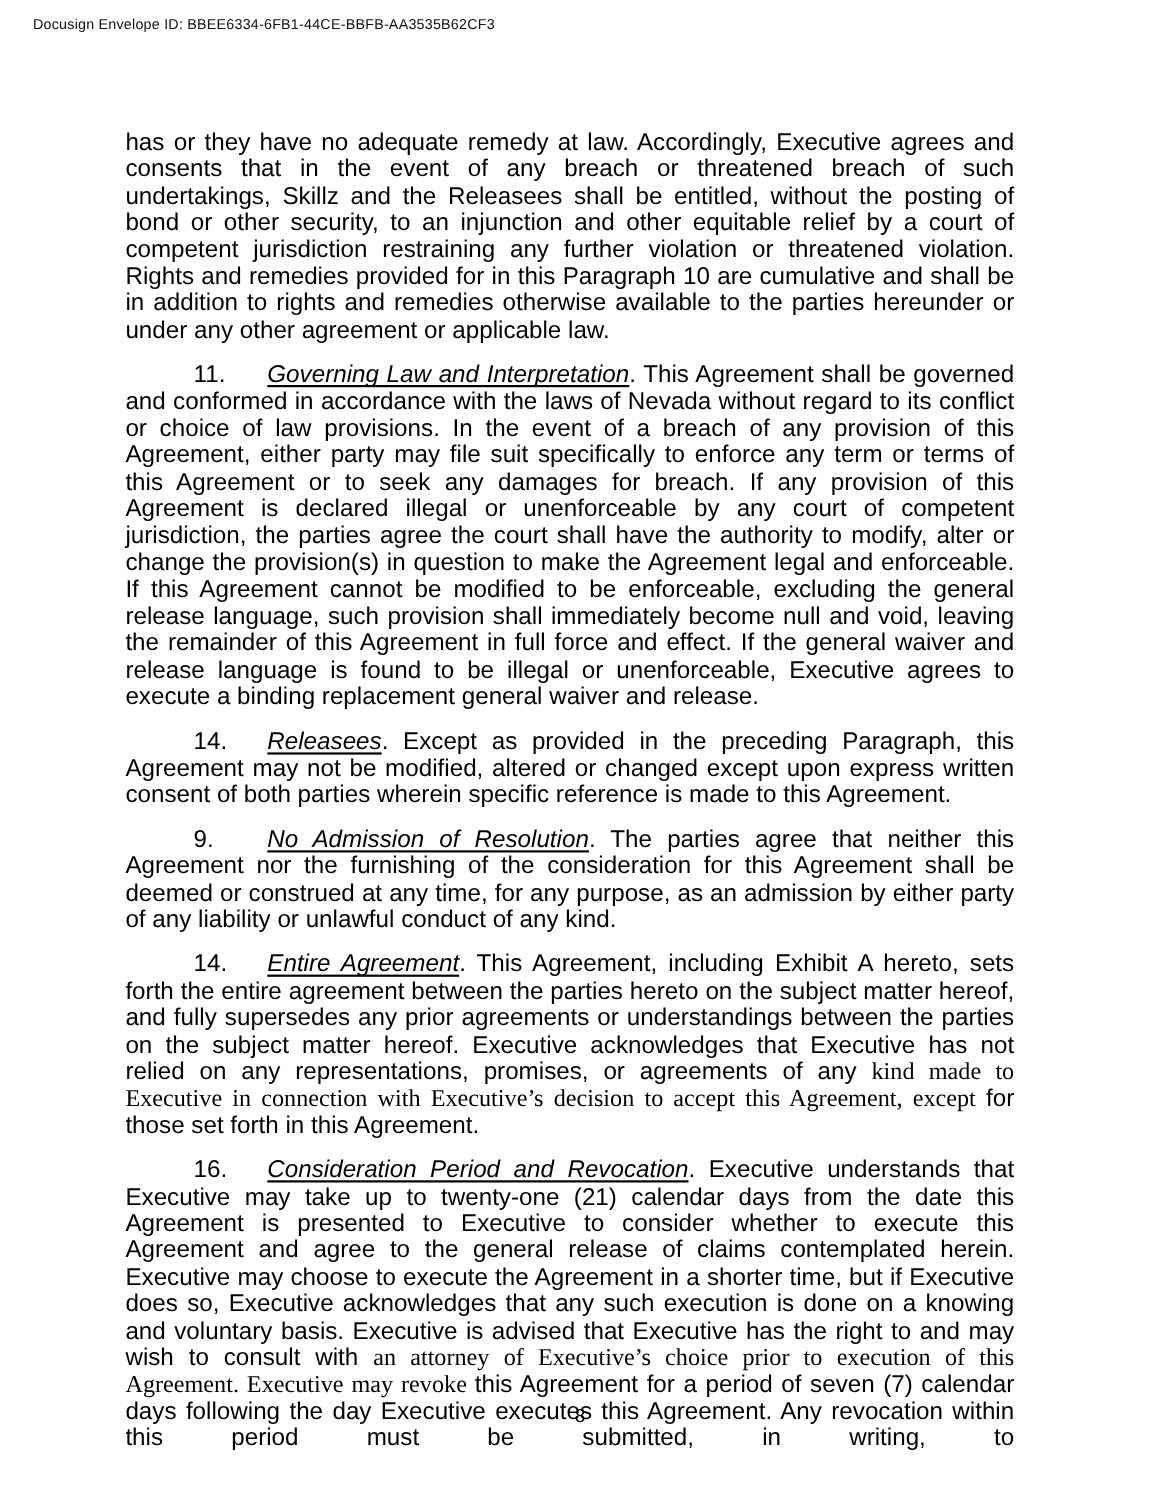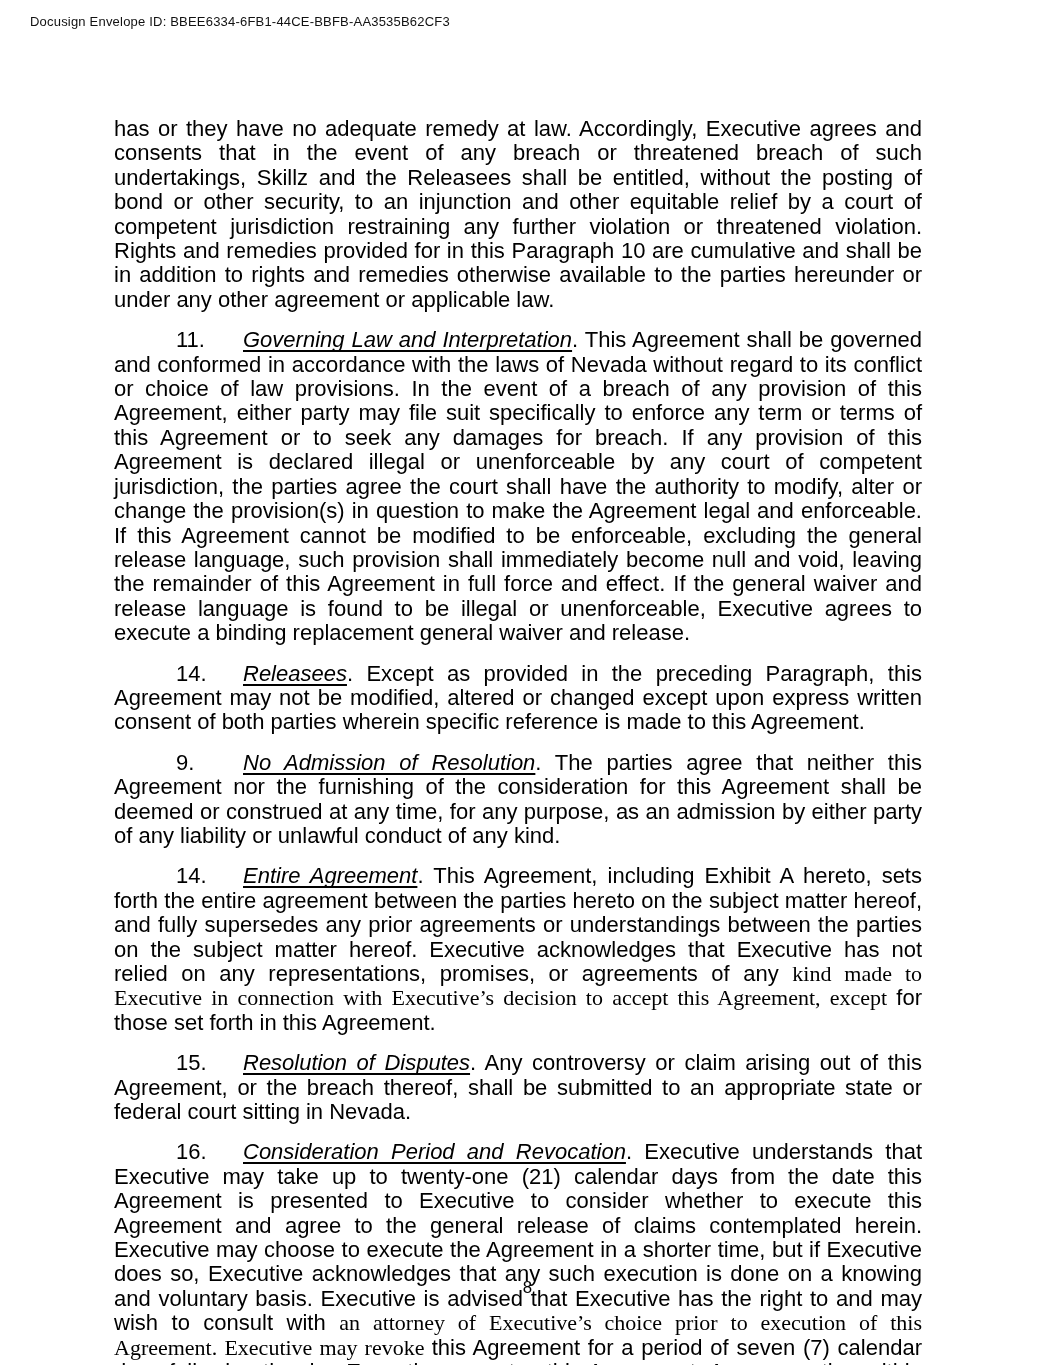--- a/index.html
+++ b/index.html
@@ -77,18 +77,17 @@
 <div id="page">
   <div id="envelope-header">Docusign Envelope ID: BBEE6334-6FB1-44CE-BBFB-AA3535B62CF3</div>
 
   <div id="doc-body">
 
   <p><span>has or they have no adequate remedy at law. Accordingly, Executive agrees and consents that in the event of any breach or threatened breach of such undertakings, Skillz and the Releasees shall be entitled, without the posting of bond or other security, to an injunction and other equitable relief by a court of competent jurisdiction restraining any further violation or threatened violation. Rights and remedies provided for in this Paragraph 10 are cumulative and shall be in addition to rights and remedies otherwise available to the parties hereunder or under any other agreement or applicable law.</span></p>
       <p class="numbered"><span class="pnum">11.</span><span class="pheading">Governing Law and Interpretation</span><span>. This Agreement shall be governed and conformed in accordance with the laws of Nevada without regard to its conflict or choice of law provisions. In the event of a breach of any provision of this Agreement, either party may file suit specifically to enforce any term or terms of this Agreement or to seek any damages for breach. If any provision of this Agreement is declared illegal or unenforceable by any court of competent jurisdiction, the parties agree the court shall have the authority to modify, alter or change the provision(s) in question to make the Agreement legal and enforceable. If this Agreement cannot be modified to be enforceable, excluding the general release language, such provision shall immediately become null and void, leaving the remainder of this Agreement in full force and effect. If the general waiver and release language is found to be illegal or unenforceable, Executive agrees to execute a binding replacement general waiver and release.</span></p>
       <p class="numbered"><span class="pnum">14.</span><span class="pheading">Releasees</span><span>. Except as provided in the preceding Paragraph, this Agreement may not be modified, altered or changed except upon express written consent of both parties wherein specific reference is made to this Agreement.</span></p>
       <p class="numbered"><span class="pnum">9.</span><span class="pheading">No Admission of Resolution</span><span>. The parties agree that neither this Agreement nor the furnishing of the consideration for this Agreement shall be deemed or construed at any time, for any purpose, as an admission by either party of any liability or unlawful conduct of any kind.</span></p>
       <p class="numbered"><span class="pnum">14.</span><span class="pheading">Entire Agreement</span><span>. This Agreement, including Exhibit A hereto, sets forth the entire agreement between the parties hereto on the subject matter hereof, and fully supersedes any prior agreements or understandings between the parties on the subject matter hereof. Executive acknowledges that Executive has not relied on any representations, promises, or agreements of any </span><span class="serif">kind made to Executive in connection with Executive’s decision to accept this Agreement, except </span><span>for those set forth in this Agreement.</span></p>
-      <p class="numbered"><span class="pnum">15.</span><span class="pheading">Resolution of Disputes</span><span>. Any controversy or claim arising out of this Agreement, or the breach thereof, shall be submitted to an appropriate state or federal court sitting in Nevada.</span></p>
       <p class="numbered"><span class="pnum">16.</span><span class="pheading">Consideration Period and Revocation</span><span>. Executive understands that Executive may take up to twenty-one (21) calendar days from the date this Agreement is presented to Executive to consider whether to execute this Agreement and agree to the general release of claims contemplated herein. Executive may choose to execute the Agreement in a shorter time, but if Executive does so, Executive acknowledges that any such execution is done on a knowing and voluntary basis. Executive is advised that Executive has the right to and may wish to consult with </span><span class="serif">an attorney of Executive’s choice prior to execution of this Agreement. Executive may revoke </span><span>this Agreement for a period of seven (7) calendar days following the day Executive executes this Agreement. Any revocation within this period must be submitted, in writing, to</span></p>
     </div>
 
   <div id="page-number">8</div>
 </div>
 
 </body></html>

